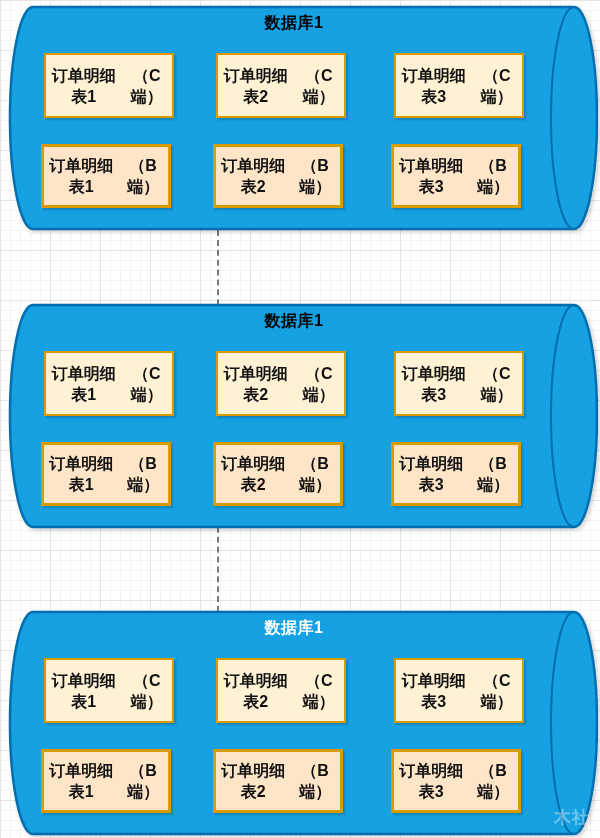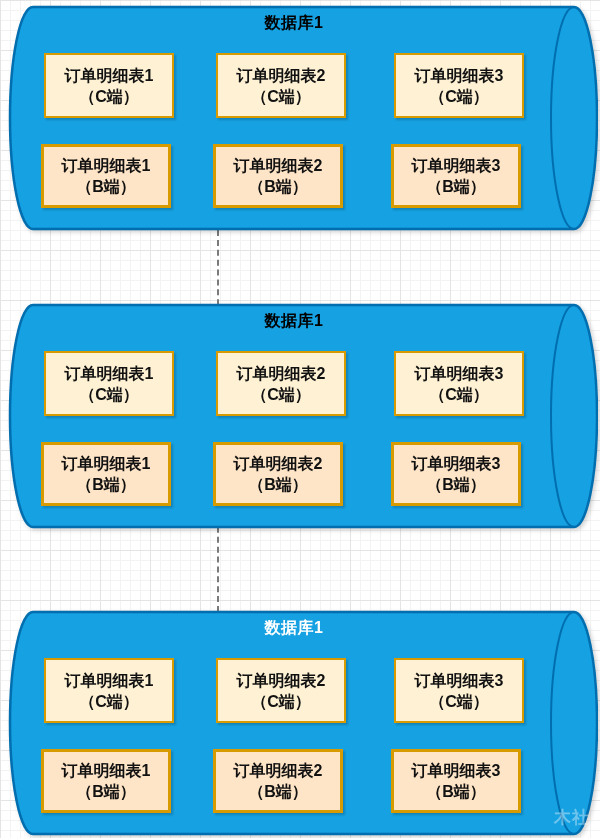--- a/index.html
+++ b/index.html
@@ -26,21 +26,21 @@
        filter:drop-shadow(2px 2px 2px rgba(0,0,0,0.18));}
   .cyl-body{fill:#16A1E2;stroke:#006EAF;stroke-width:2.5;}
   .cyl-seam{fill:none;stroke:#006EAF;stroke-width:2;}
   .db-title{
     position:absolute;left:4px;top:8px;width:568px;text-align:center;
     font-size:16px;font-weight:bold;color:#000;letter-spacing:0.5px;
   }
   .sec3 .db-title{color:#ffffff;}
   .tbl{
     position:absolute;box-sizing:border-box;width:130px;
-    display:flex;flex-direction:column;justify-content:center;align-items:center;
+    display:flex;justify-content:center;align-items:center;
     text-align:center;font-size:16px;font-weight:bold;color:#111;line-height:21px;
     box-shadow:2px 2px 2px rgba(0,0,0,0.18);
   }
   .tbl.c{top:48px;height:65px;background:#FFF2D4;border:2px solid #D79B00;}
   .tbl.b{top:139px;height:64px;background:#FFE5C7;border:3px solid #D79B00;}
   .c1{left:38px;} .c2{left:210px;} .c3{left:388px;}
   .b1{left:35px;} .b2{left:207px;} .b3{left:385px;}
   .watermark{
     position:absolute;left:554px;top:806px;z-index:2;
     font-size:17px;font-weight:bold;color:rgba(255,255,255,0.38);

